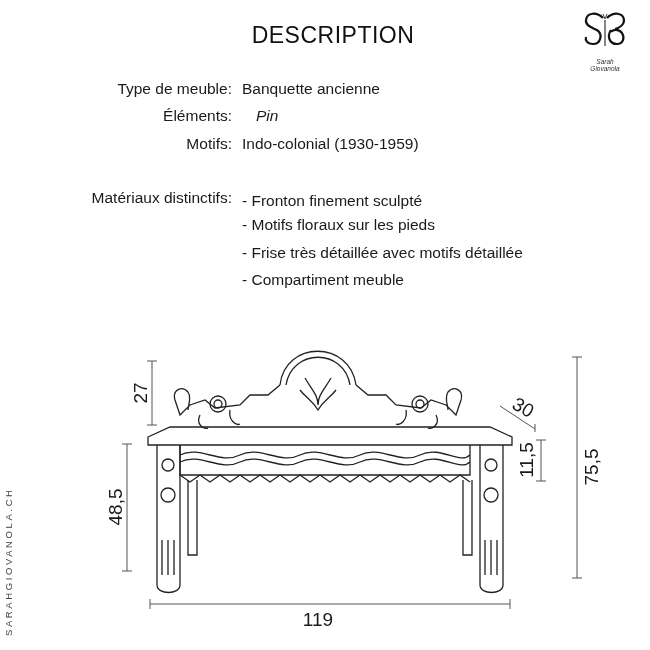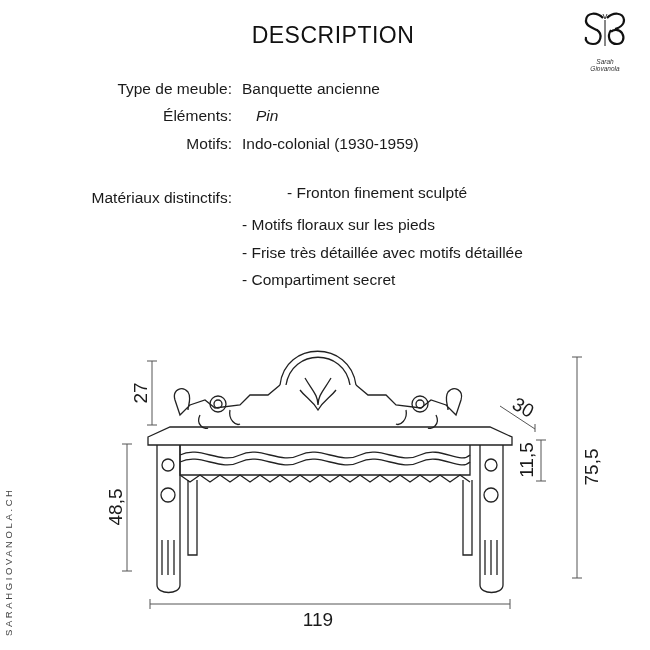--- a/index.html
+++ b/index.html
@@ -41,24 +41,24 @@
   <span class="label" style="position:fixed; top:107px; right:418px;">Éléments:</span>
   <span class="value" style="position:fixed; top:107px; left:256px;font-style:italic;">Pin</span>
 </div>
 <div class="row" style="top:135px;">
   <span class="label" style="position:fixed; top:135px; right:418px;">Motifs:</span>
   <span class="value" style="position:fixed; top:135px; left:242px;">Indo-colonial (1930-1959)</span>
 </div>
 
 <div class="row">
   <span class="label" style="position:fixed; top:189px; right:418px;">Matériaux distinctifs:</span>
-  <span class="value" style="position:fixed; top:184px; left:242px;margin-left:45px;">- Fronton finement sculpté</span>
+  <span class="value" style="position:fixed; top:192px; left:242px;">- Fronton finement sculpté</span>
   <span class="value" style="position:fixed; top:216px; left:242px;">- Motifs floraux sur les pieds</span>
   <span class="value" style="position:fixed; top:244px; left:242px;">- Frise très détaillée avec motifs détaillée</span>
-  <span class="value" style="position:fixed; top:271px; left:242px;">- Compartiment secret</span>
+  <span class="value" style="position:fixed; top:271px; left:242px;">- Compartiment meuble</span>
 </div>
 
 <svg class="drawing" viewBox="0 0 650 650">
   <g fill="none" stroke="#222" stroke-width="1.3">
 
     <path d="M280 385 C285 340,350 340,356 385"></path>
     <path d="M286 385 C292 348,344 348,350 385"></path>
     <path d="M280 385 L268 395 L250 395 L240 405 L215 408 L205 400 L190 405 L180 415 L175 400 C172 390,182 385,188 392 C192 398,188 405,188 410"></path>
     <path d="M356 385 L368 395 L386 395 L396 405 L421 408 L431 400 L446 405 L456 415 L461 400 C464 390,454 385,448 392 C444 398,448 405,448 410"></path>
 

